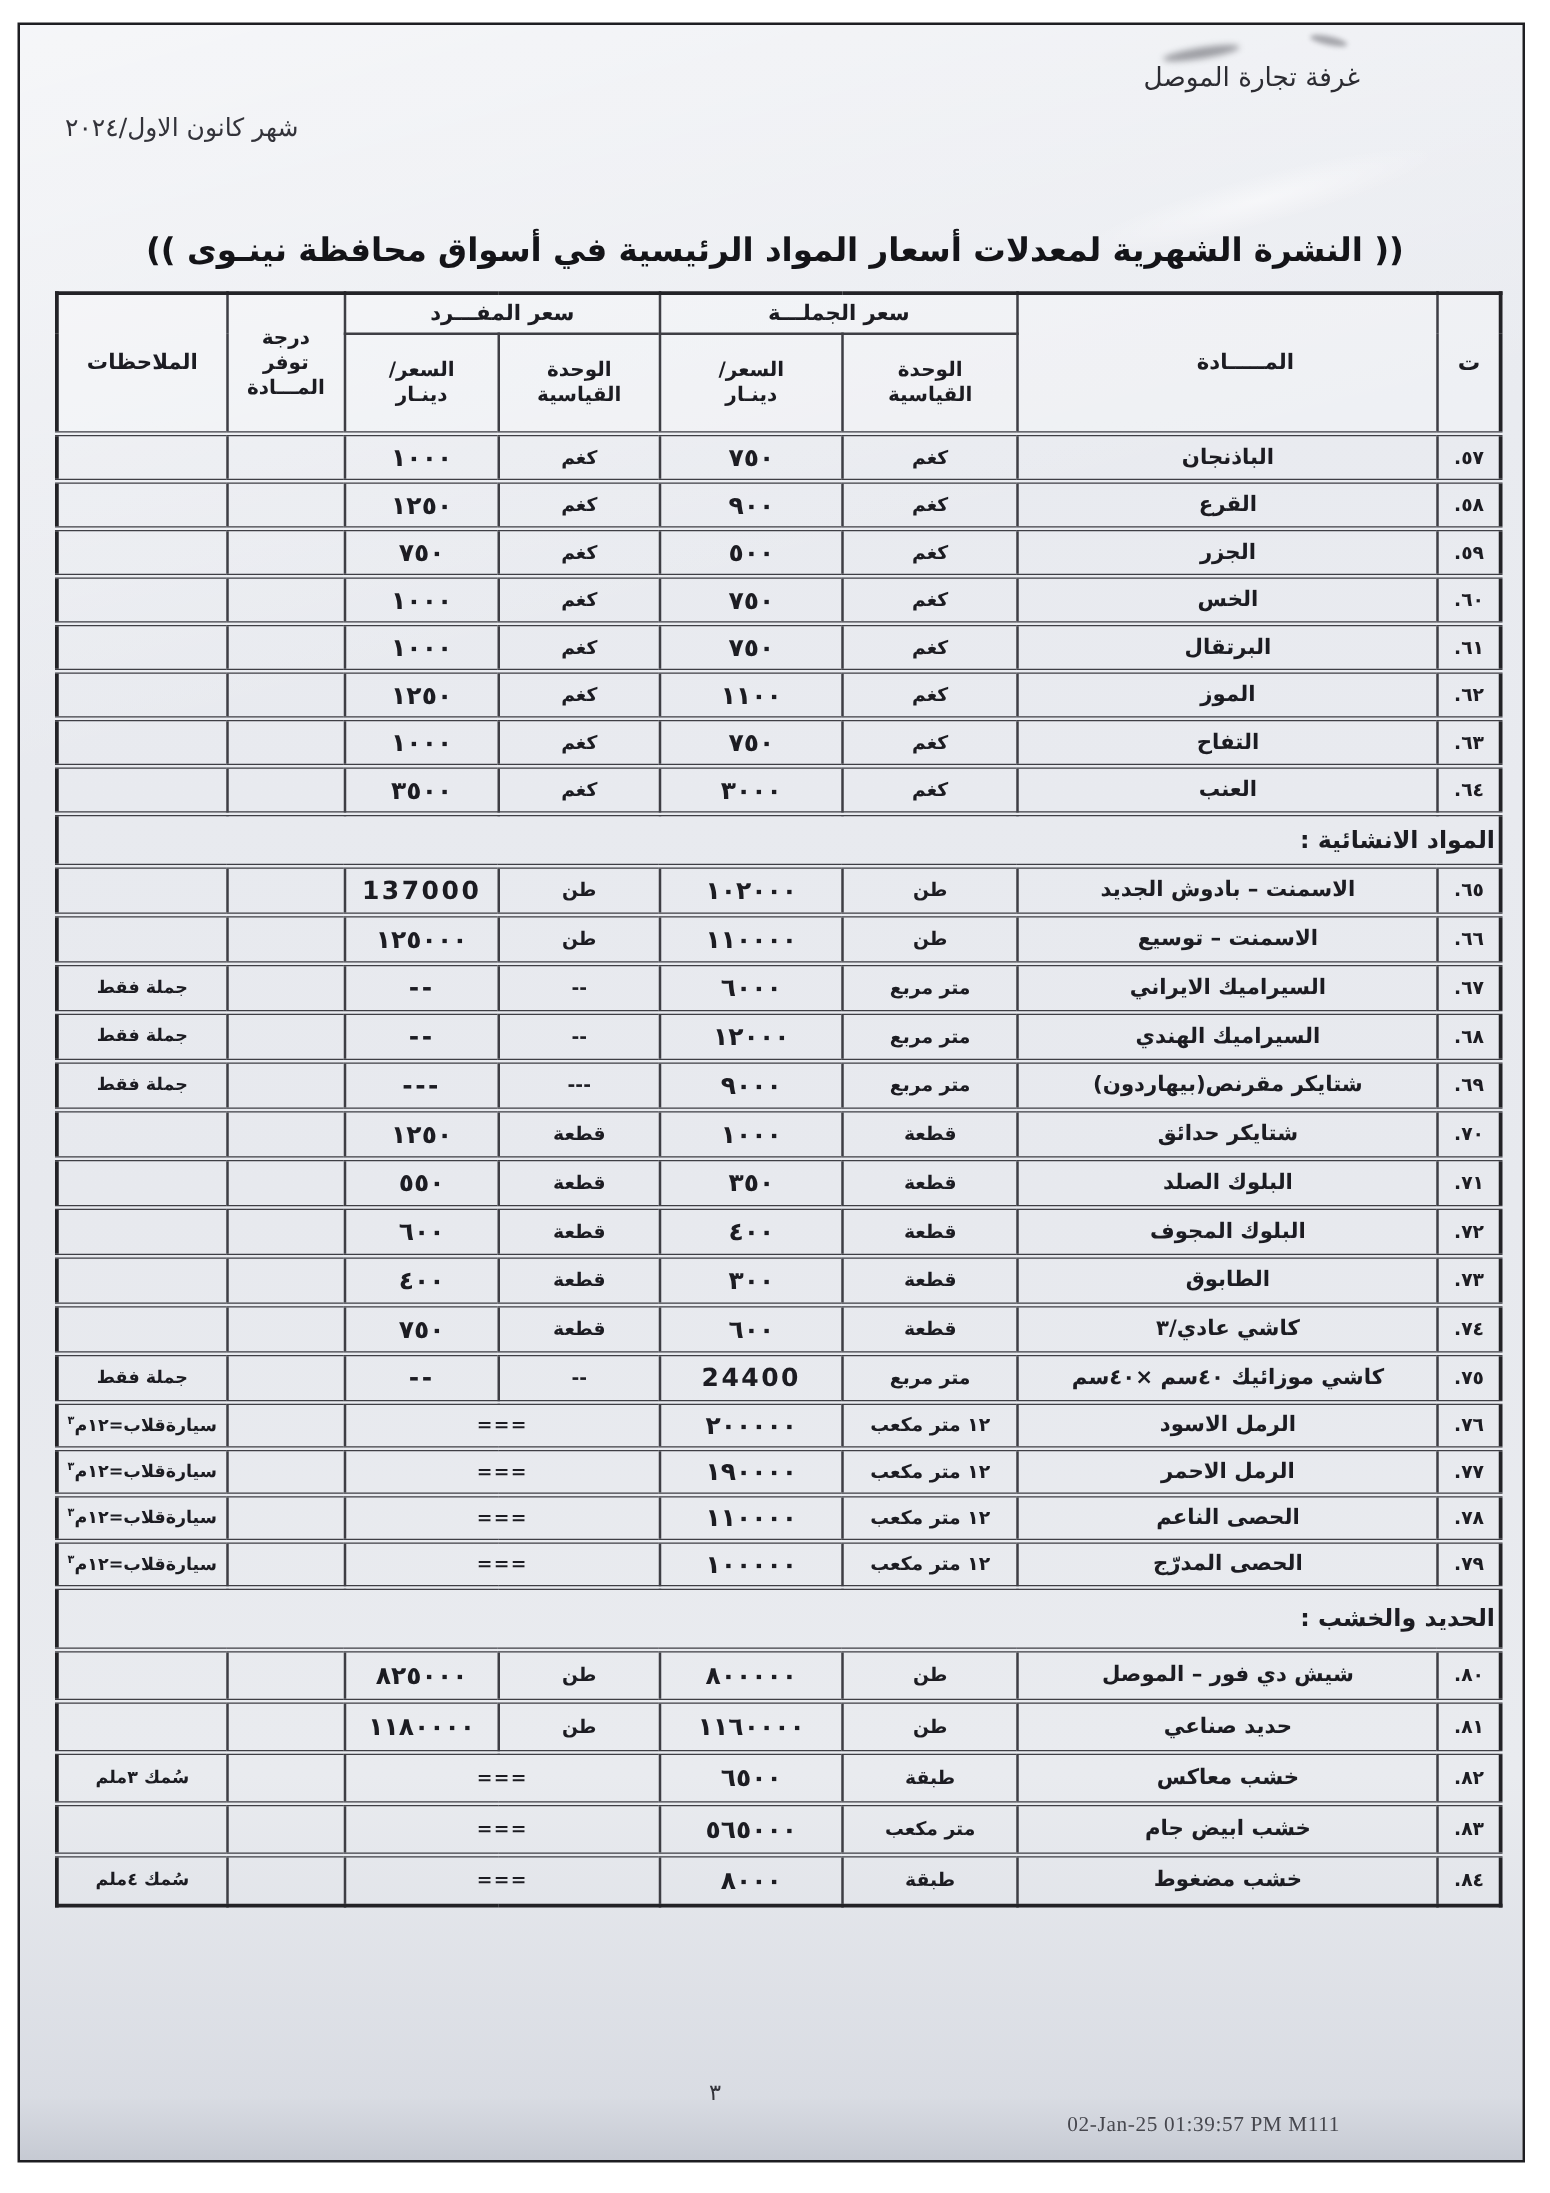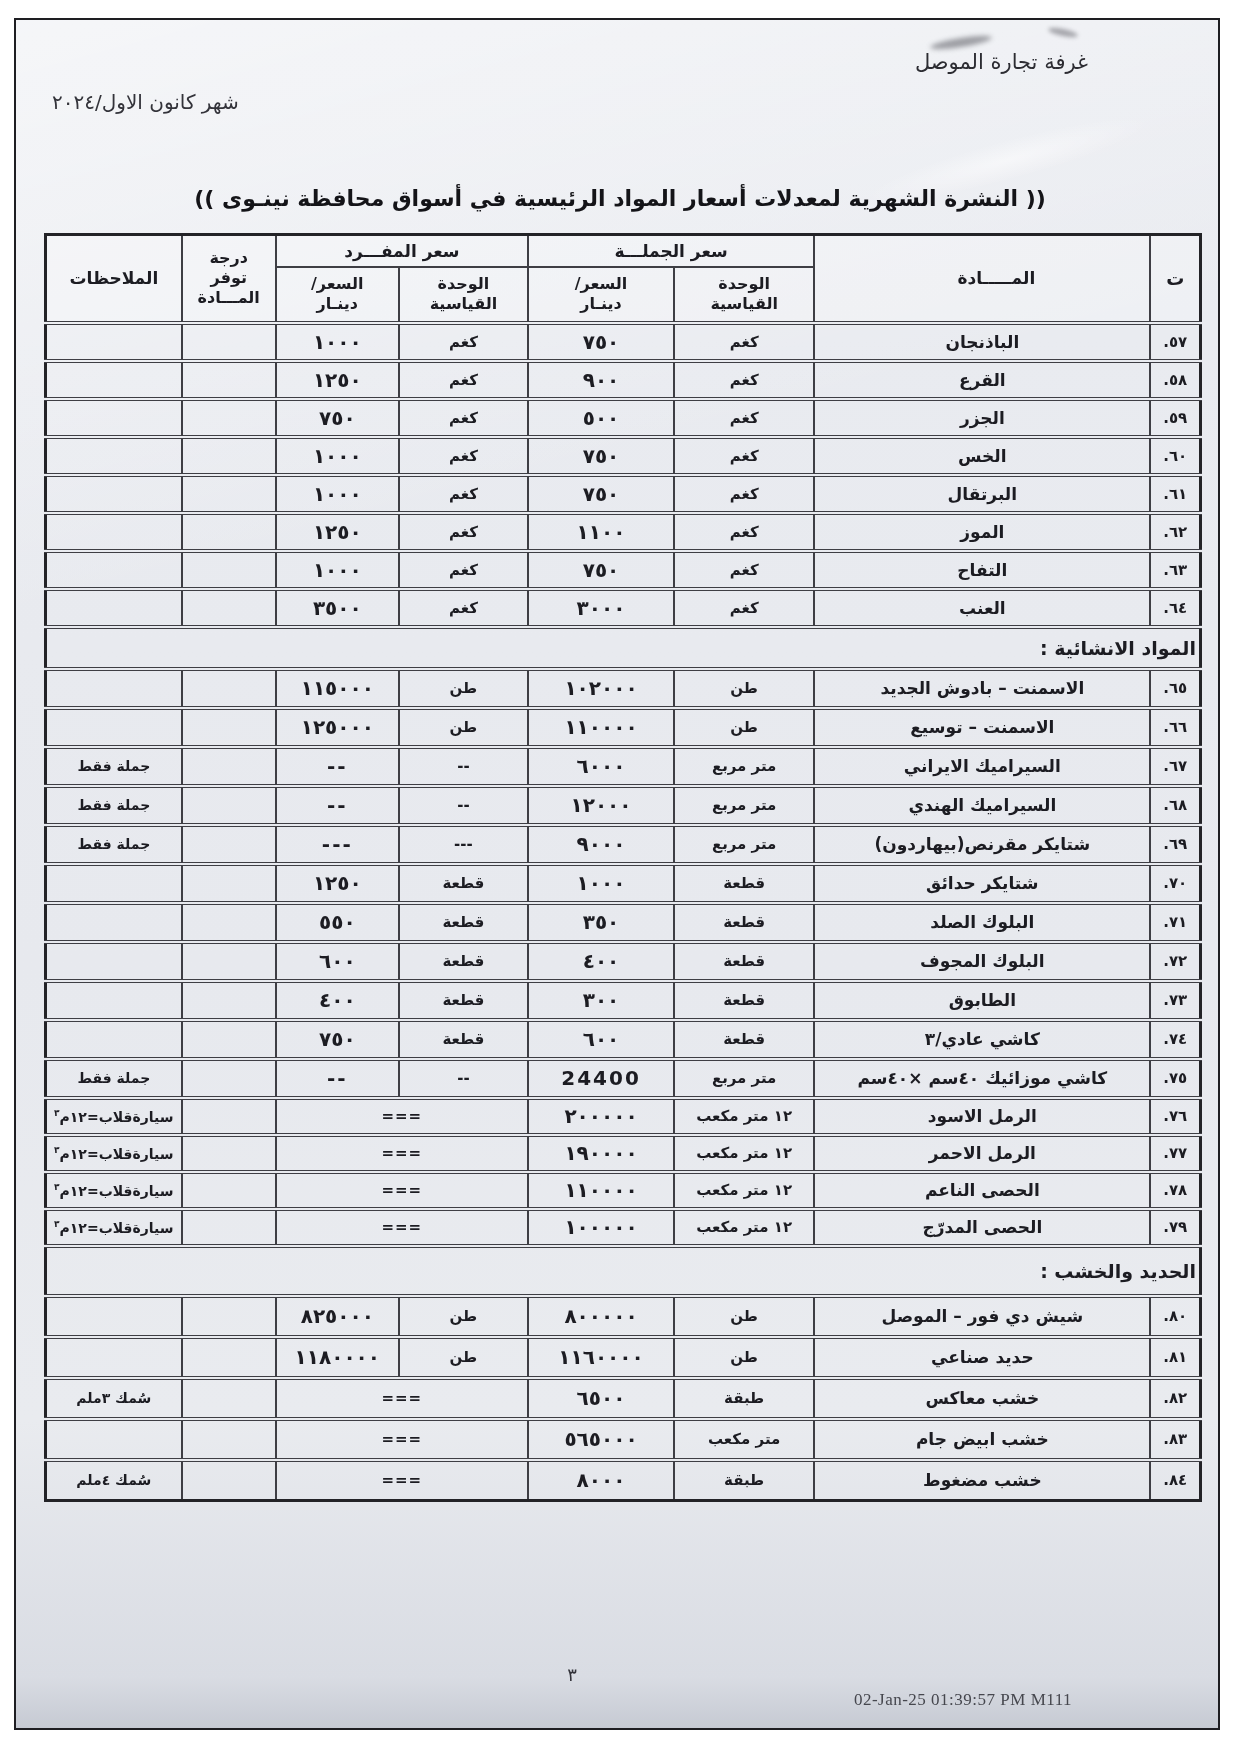--- a/index.html
+++ b/index.html
@@ -19,36 +19,36 @@
   .smudge-b{top:29px;right:162px;width:30px;height:7px;filter:blur(2px);opacity:.45;transform:rotate(12deg);}
   .org-name{
     position:absolute;top:50px;right:152px;font-size:21px;color:#2c2c32;
     direction:rtl;letter-spacing:0;text-align:right;
   }
   .date-line{
     position:absolute;top:90px;left:52px;font-size:20px;color:#33333a;direction:rtl;
   }
   .doc-title{
     position:absolute;top:186px;left:0;width:1240px;text-align:center;
-    font-size:22px;font-weight:bold;color:#141418;direction:rtl;
+    font-size:26px;font-weight:bold;color:#141418;direction:rtl;
   }
   table.price-table{
     position:absolute;left:44px;top:233px;width:1158px;
     border-collapse:collapse;direction:rtl;table-layout:fixed;
     color:#1c1c22;
   }
   table.price-table{border:3px solid #232327;}
   .price-table th,.price-table td{
     border:2px solid #3e3e44;box-sizing:border-box;
     text-align:center;vertical-align:middle;font-weight:bold;
     padding:1px 4px;overflow:hidden;
   }
   .price-table thead th{background:rgba(255,255,255,.25);}
   .h1 th{height:32px;font-size:17px;}
-  .h2 th{height:56px;font-size:16px;margin-top:48px;}
+  .h2 th{height:80px;font-size:16px;margin-top:48px;}
   th.multiline{white-space:pre-line;line-height:1.25;}
   th.th-no{font-size:18px;}
   th.th-material{font-size:17px;padding-left:32px;}
   th.th-notes{font-size:17px;}
   th.th-avail{font-size:16px;}
   .row-item td{border-top:4px double #3e3e44;}
   .row-section td{
     border-top:4px double #3e3e44;text-align:right;font-size:19px;
     padding-right:3px;height:42px;
   }
@@ -207,21 +207,21 @@
       </tr>
       <tr class="row-section k-sec1">
         <td class="sec-cell" colspan="8">المواد الانشائية :</td>
       </tr>
       <tr class="row-item k-build">
         <td class="c-no">٦٥.</td>
         <td class="c-material">الاسمنت – بادوش الجديد</td>
         <td class="c-w-unit">طن</td>
         <td class="c-w-price">١٠٢٠٠٠</td>
         <td class="c-r-unit">طن</td>
-        <td class="c-r-price">١١٥٠٠٠</td>
+        <td class="c-r-price">137000</td>
         <td class="c-avail"></td>
         <td class="c-notes"></td>
       </tr>
       <tr class="row-item k-build">
         <td class="c-no">٦٦.</td>
         <td class="c-material">الاسمنت – توسيع</td>
         <td class="c-w-unit">طن</td>
         <td class="c-w-price">١١٠٠٠٠</td>
         <td class="c-r-unit">طن</td>
         <td class="c-r-price">١٢٥٠٠٠</td>

